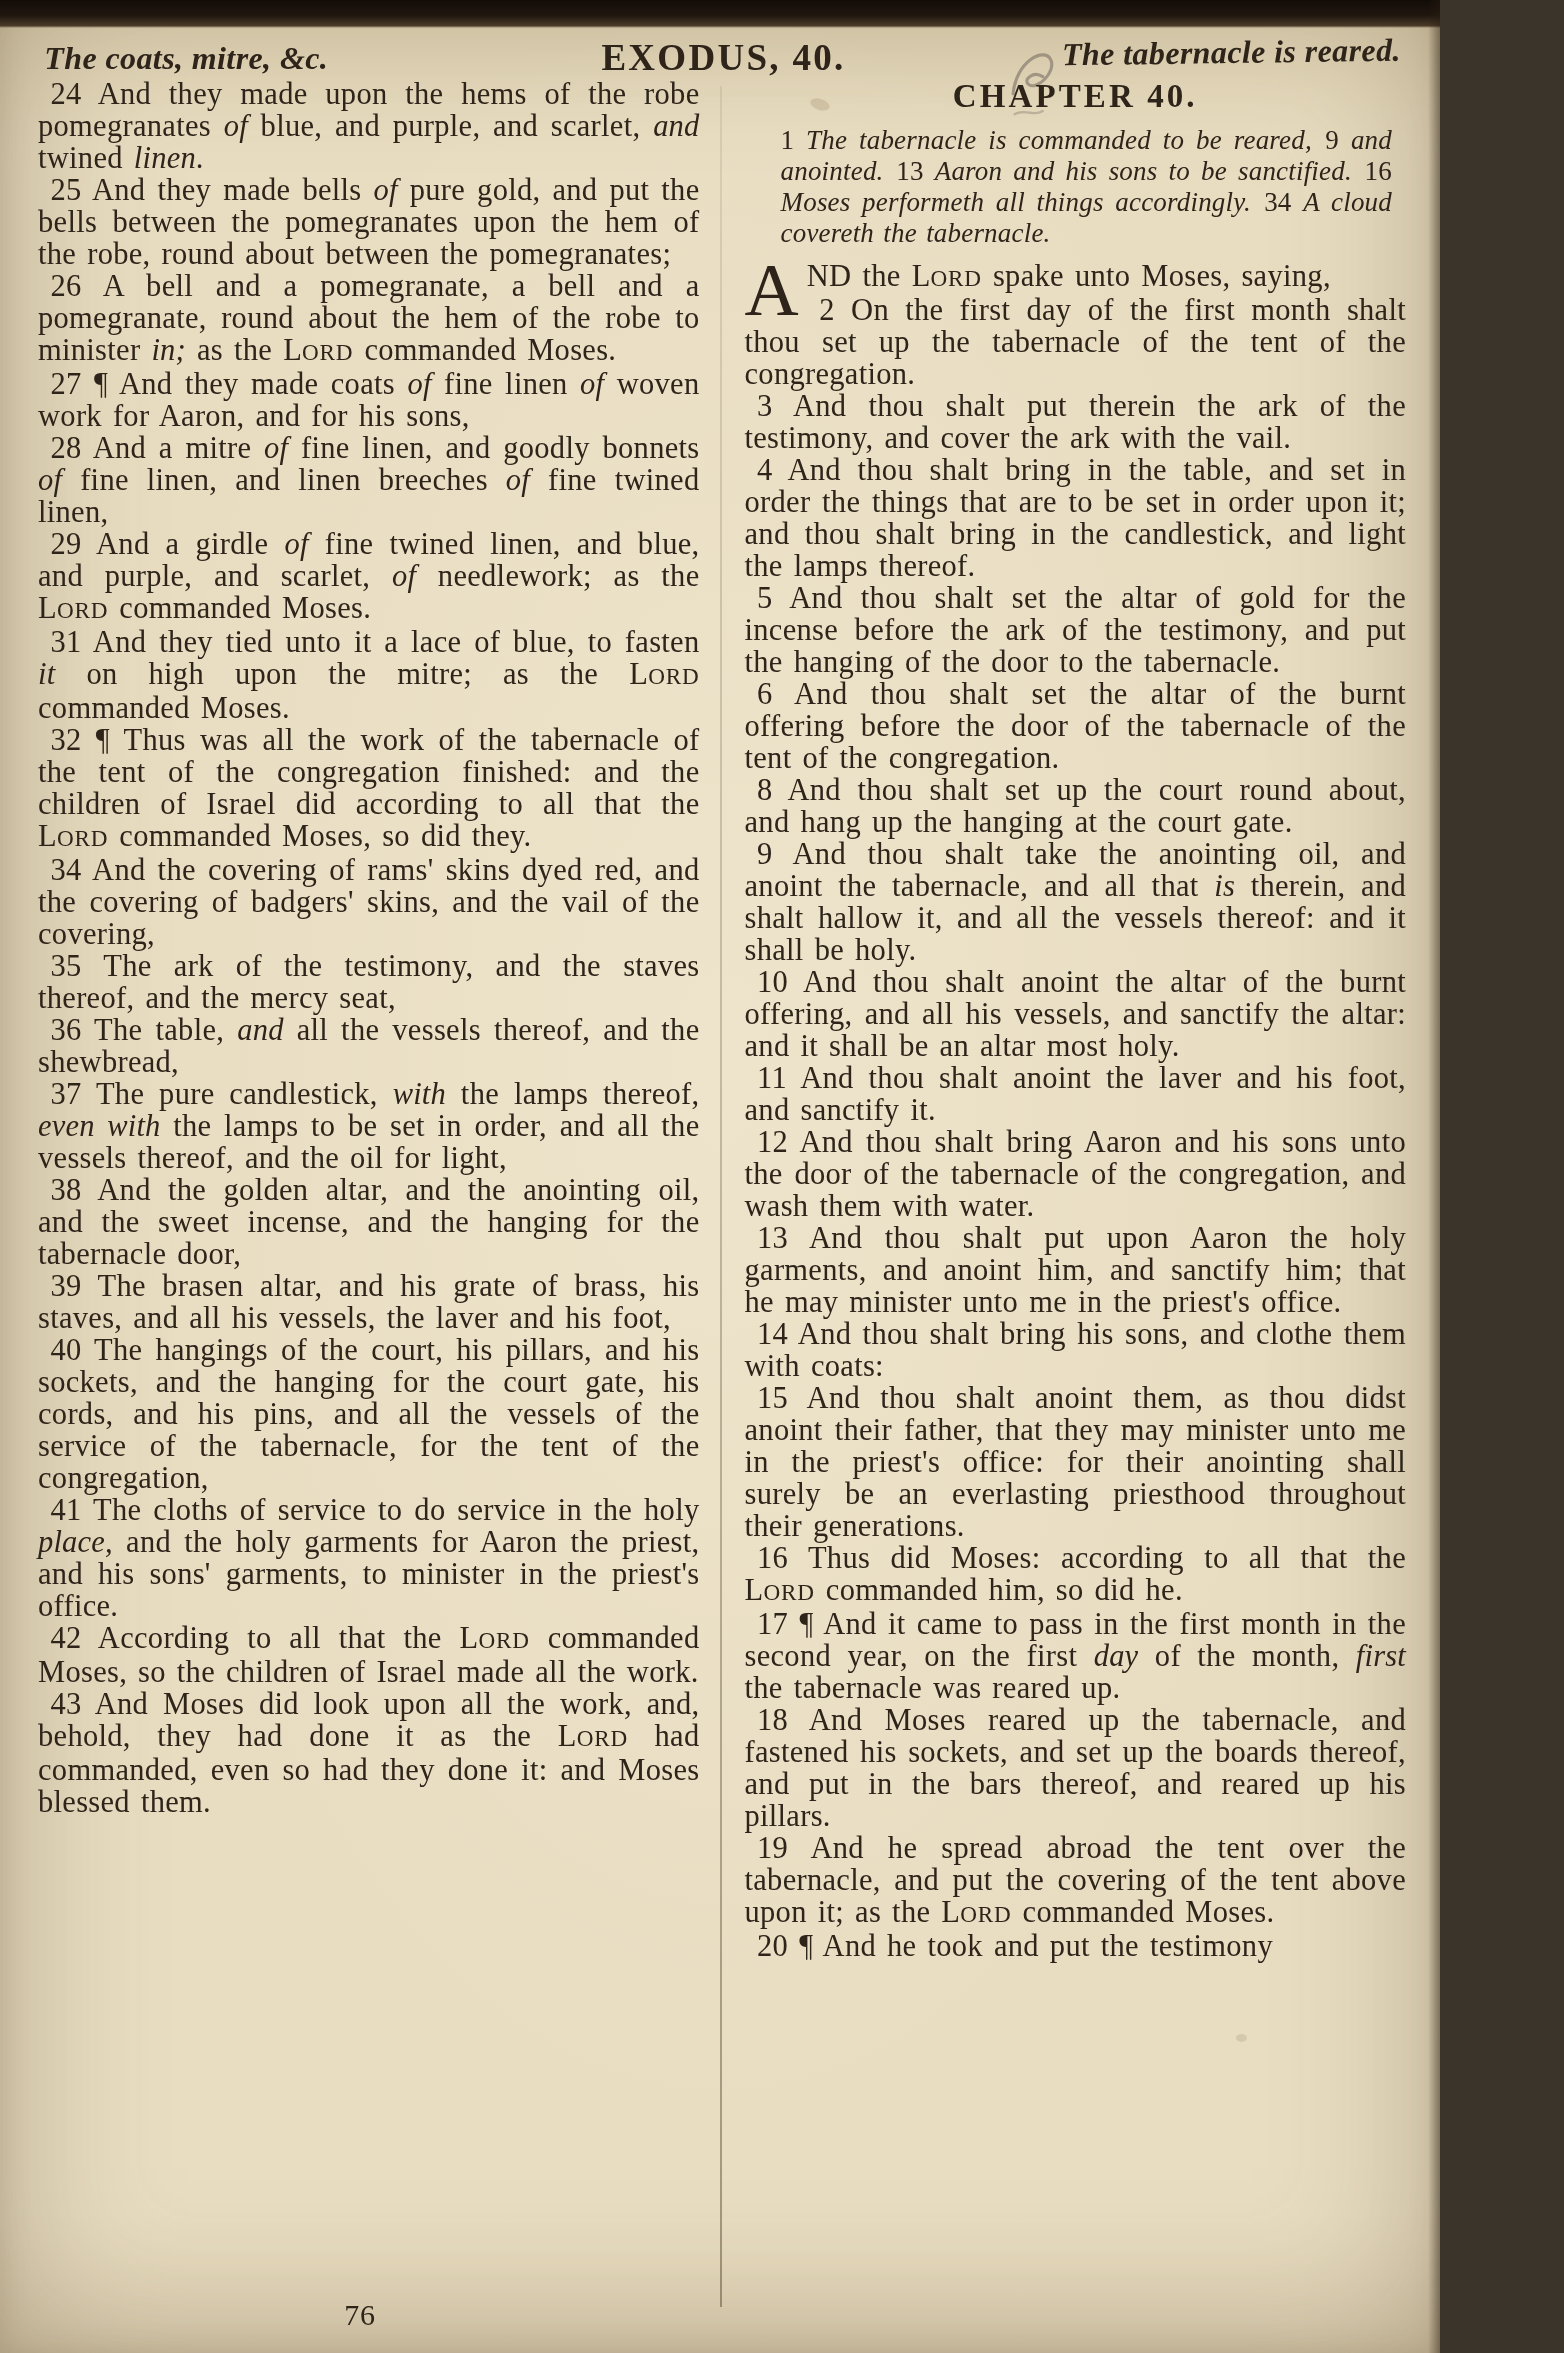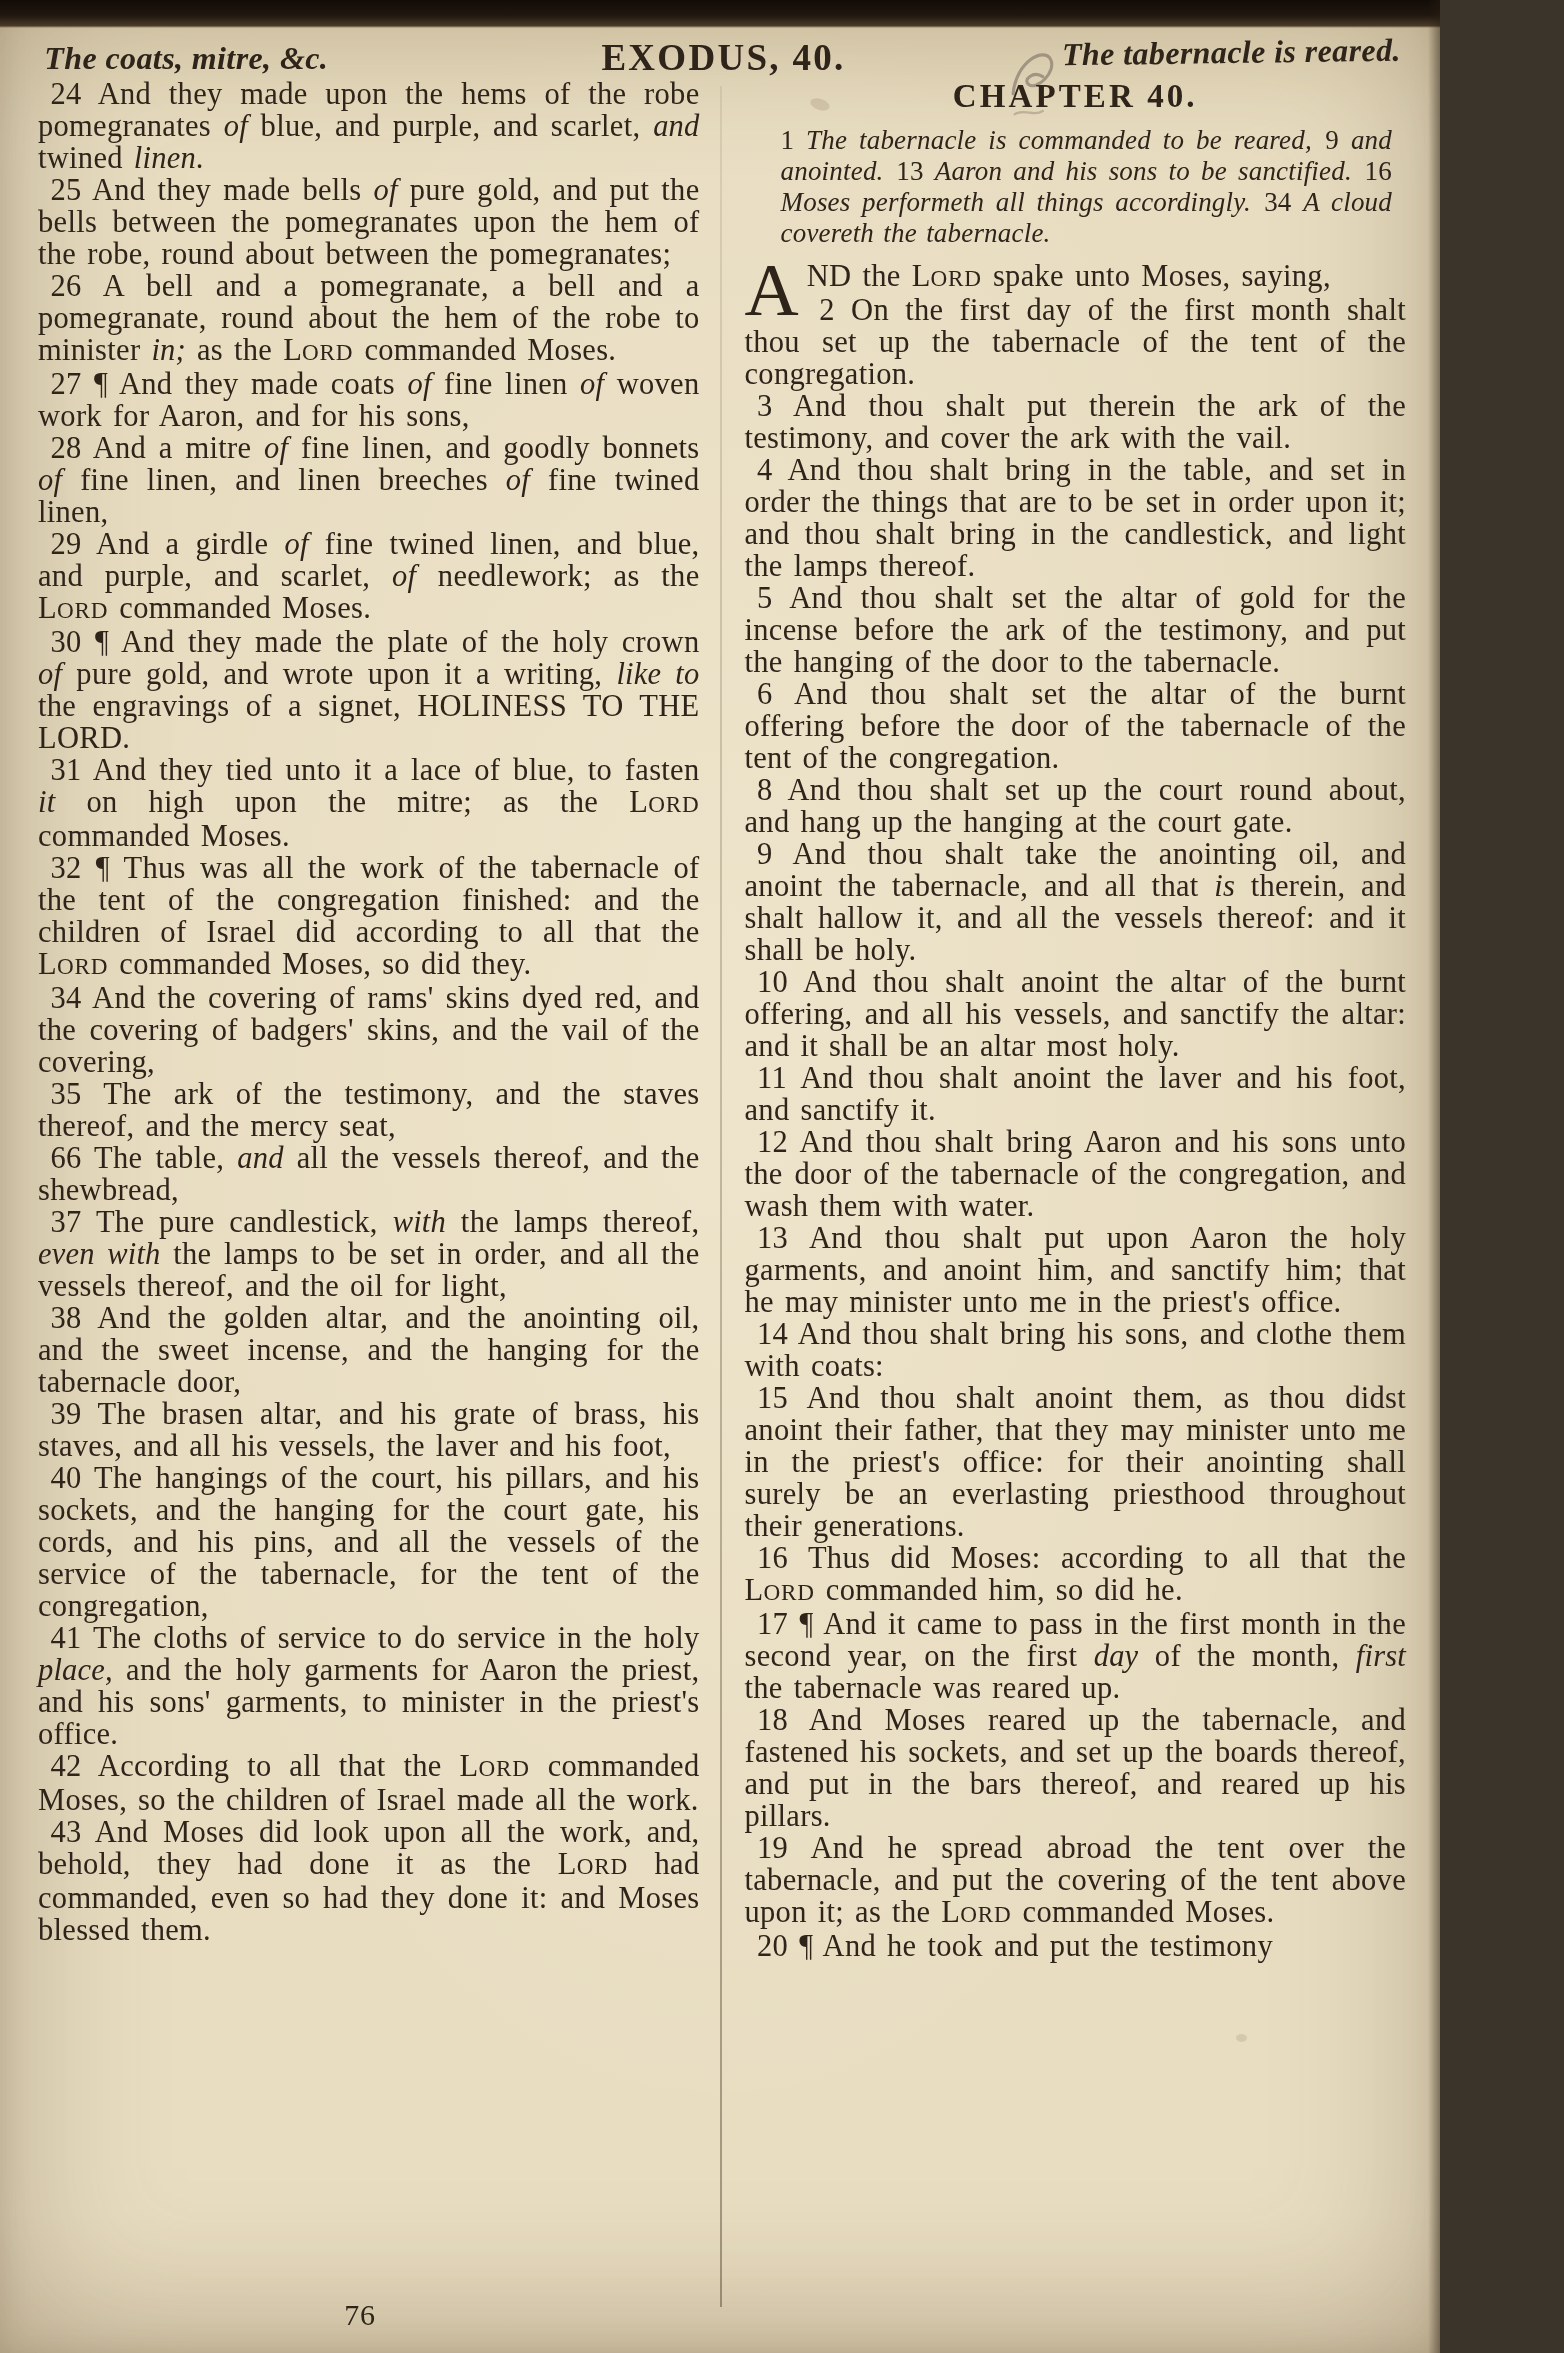--- a/index.html
+++ b/index.html
@@ -117,26 +117,25 @@
   <div class="column-rule"></div>
 
   <div class="columns">
     <div class="col col-left">
         <p class="verse"><span class="verse-num">24</span> And they made upon the hems of the robe pomegranates <i>of</i> blue, and purple, and scarlet, <i>and</i> twined <i>linen</i>.</p>
         <p class="verse"><span class="verse-num">25</span> And they made bells <i>of</i> pure gold, and put the bells between the pomegranates upon the hem of the robe, round about between the pomegranates;</p>
         <p class="verse"><span class="verse-num">26</span> A bell and a pomegranate, a bell and a pomegranate, round about the hem of the robe to minister <i>in;</i> as the <span class="sc">L<span>ORD</span></span> commanded Moses.</p>
         <p class="verse"><span class="verse-num">27</span> ¶ And they made coats <i>of</i> fine linen <i>of</i> woven work for Aaron, and for his sons,</p>
         <p class="verse"><span class="verse-num">28</span> And a mitre <i>of</i> fine linen, and goodly bonnets <i>of</i> fine linen, and linen breeches <i>of</i> fine twined linen,</p>
         <p class="verse"><span class="verse-num">29</span> And a girdle <i>of</i> fine twined linen, and blue, and purple, and scarlet, <i>of</i> needlework; as the <span class="sc">L<span>ORD</span></span> commanded Moses.</p>
-        <p class="verse"><span class="verse-num">30</span> ¶ And they made the plate of the holy crown <i>of</i> pure gold, and wrote upon it a writing, <i>like to</i> the engravings of a signet, HOLINESS TO THE LORD.</p>
         <p class="verse"><span class="verse-num">31</span> And they tied unto it a lace of blue, to fasten <i>it</i> on high upon the mitre; as the <span class="sc">L<span>ORD</span></span> commanded Moses.</p>
         <p class="verse"><span class="verse-num">32</span> ¶ Thus was all the work of the tabernacle of the tent of the congregation finished: and the children of Israel did according to all that the <span class="sc">L<span>ORD</span></span> commanded Moses, so did they.</p>
         <p class="verse"><span class="verse-num">34</span> And the covering of rams' skins dyed red, and the covering of badgers' skins, and the vail of the covering,</p>
         <p class="verse"><span class="verse-num">35</span> The ark of the testimony, and the staves thereof, and the mercy seat,</p>
-        <p class="verse"><span class="verse-num">66</span> The table, <i>and</i> all the vessels thereof, and the shewbread,</p>
+        <p class="verse"><span class="verse-num">36</span> The table, <i>and</i> all the vessels thereof, and the shewbread,</p>
         <p class="verse"><span class="verse-num">37</span> The pure candlestick, <i>with</i> the lamps thereof, <i>even with</i> the lamps to be set in order, and all the vessels thereof, and the oil for light,</p>
         <p class="verse"><span class="verse-num">38</span> And the golden altar, and the anointing oil, and the sweet incense, and the hanging for the tabernacle door,</p>
         <p class="verse"><span class="verse-num">39</span> The brasen altar, and his grate of brass, his staves, and all his vessels, the laver and his foot,</p>
         <p class="verse"><span class="verse-num">40</span> The hangings of the court, his pillars, and his sockets, and the hanging for the court gate, his cords, and his pins, and all the vessels of the service of the tabernacle, for the tent of the congregation,</p>
         <p class="verse"><span class="verse-num">41</span> The cloths of service to do service in the holy <i>place,</i> and the holy garments for Aaron the priest, and his sons' garments, to minister in the priest's office.</p>
         <p class="verse"><span class="verse-num">42</span> According to all that the <span class="sc">L<span>ORD</span></span> commanded Moses, so the children of Israel made all the work.</p>
         <p class="verse"><span class="verse-num">43</span> And Moses did look upon all the work, and, behold, they had done it as the <span class="sc">L<span>ORD</span></span> had commanded, even so had they done it: and Moses blessed them.</p>
       </div>
 
     <div class="col col-right">

